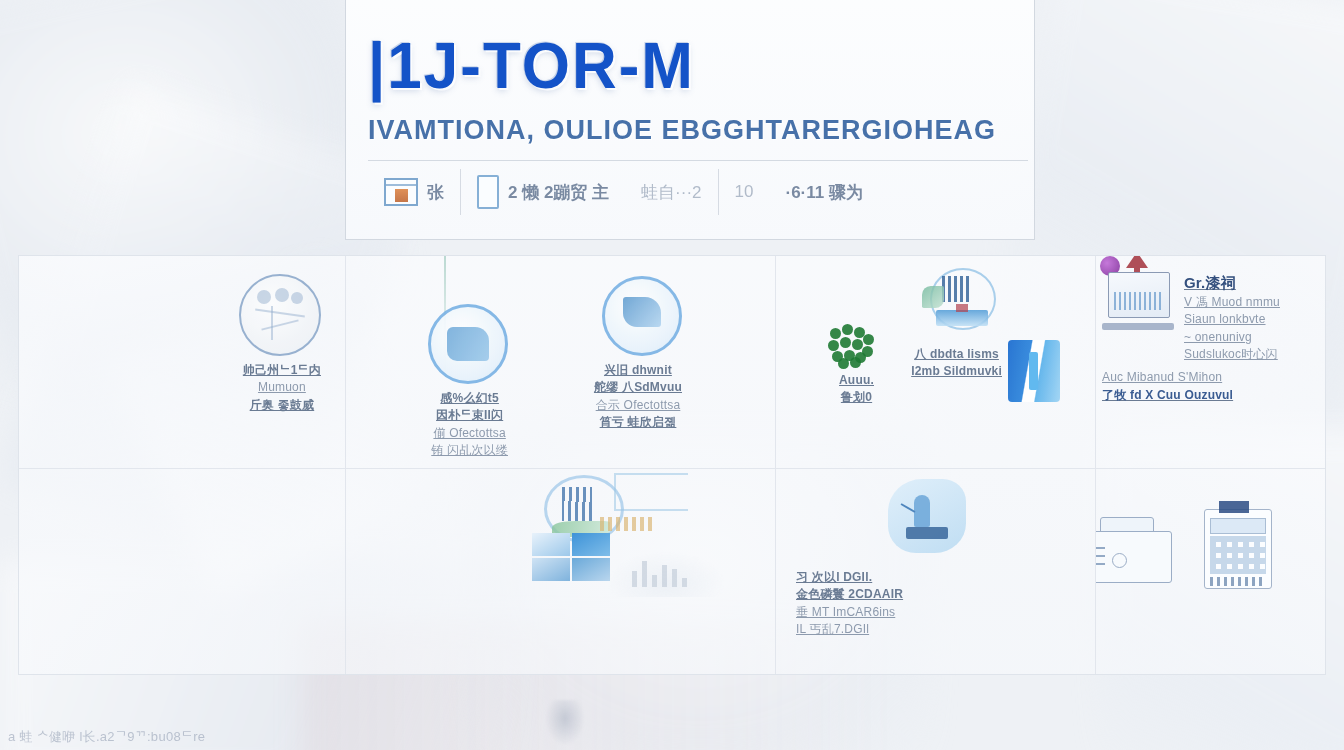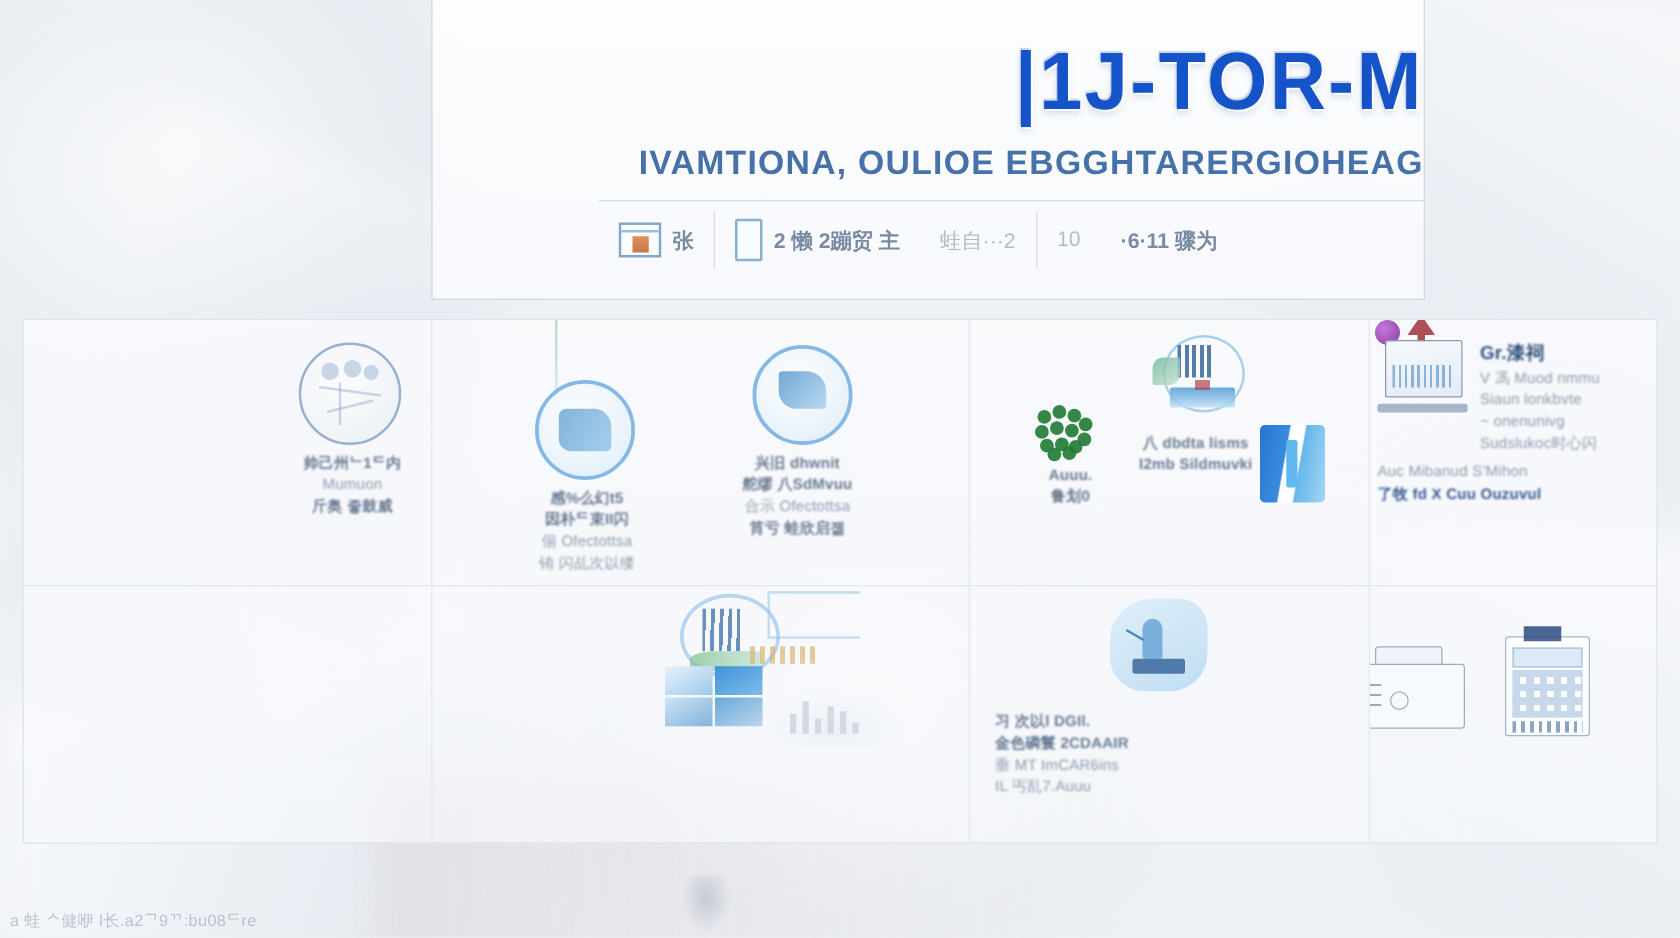--- a/index.html
+++ b/index.html
@@ -25,25 +25,25 @@
       background:linear-gradient(110deg,#ffffff 0%,#e2e7ef 60%,rgba(226,231,239,0) 100%);filter:blur(18px);}
   .w6{left:300px;top:620px;width:700px;height:170px;
       background:linear-gradient(90deg,rgba(205,175,180,.30) 0%,rgba(200,170,178,.18) 40%,rgba(226,231,239,0) 85%);filter:blur(16px);}
   .w7{left:1100px;top:430px;width:300px;height:340px;
       background:linear-gradient(210deg,#ffffff 0%,#e8edf4 70%,rgba(232,237,244,0) 100%);filter:blur(16px);}
   .w8{left:150px;top:300px;width:240px;height:260px;
       background:linear-gradient(45deg,rgba(255,255,255,.9),rgba(222,228,237,.5));transform:rotate(-25deg);filter:blur(16px);}
 
   
   .header-panel{
-    position:absolute;left:345px;top:0px;width:795px;height:240px;
+    position:absolute;left:345px;top:0px;width:690px;height:240px;
     background:linear-gradient(180deg,rgba(253,254,255,.93) 0%,rgba(248,250,253,.90) 100%);
     border:1px solid #d2d8e0;border-top:none;
     box-sizing:border-box;
-    display:flex;flex-direction:column;align-items:flex-end;
+    display:flex;flex-direction:column;align-items:flex-start;padding-left:22px;
   }
   .title{
     margin-top:30px;
     font-size:62px;font-weight:bold;letter-spacing:2px;
     color:#1453c8;
     text-shadow:2px 2px 0 rgba(255,255,255,.85), -1px -1px 0 rgba(120,150,200,.35), 0 3px 6px rgba(90,120,170,.25);
     white-space:nowrap;
     transform:scaleY(1.05);
     filter:blur(.3px);
   }
@@ -99,21 +99,21 @@
   }
   .cell{position:relative;box-sizing:border-box;border-right:1px solid #e2e6ed;border-bottom:1px solid #e2e6ed;
         padding:16px 14px;overflow:hidden;}
   .cell:nth-child(4n){border-right:none;}
   .cell.row2{border-bottom:none;}
 
   .item{position:absolute;display:flex;flex-direction:column;align-items:flex-end;width:150px;}
   .cap{
     margin-top:6px;text-align:center;line-height:1.45;
     font-size:12px;color:#6a7b93;filter:blur(.7px);
-    font-weight:bold;letter-spacing:.2px;
+    font-weight:bold;letter-spacing:.2px;text-decoration:underline;
   }
   .cap .l2{font-weight:normal;opacity:.75;}
 
   
   .seal{
     width:78px;height:78px;border-radius:50%;
     border:2.5px solid #6b7a90;
     background:radial-gradient(circle at 40% 35%,#fdfefe,#e9edf3);
     position:relative;overflow:hidden;opacity:.78;
   }
@@ -431,21 +431,21 @@
             background:linear-gradient(150deg,#d8ecfa,#aed5f0);border-radius:44% 30% 40% 36%;opacity:.75;"></span>
           <span style="position:absolute;left:34px;top:16px;width:16px;height:32px;
             background:#6ba6d8;border-radius:8px 8px 2px 2px;opacity:.85;"></span>
           <span style="position:absolute;left:26px;top:48px;width:42px;height:12px;background:#2f5f96;border-radius:2px;opacity:.8;"></span>
           <span style="position:absolute;left:20px;top:28px;width:16px;height:2px;background:#4f86bd;transform:rotate(30deg);"></span>
         </div>
         <div class="cap" style="text-align:left;width:100%;">
           <div>习 次以l DGIl.</div>
           <div>金色磷鬟 2CDAAIR</div>
           <div class="l2">垂 MT ImCAR6ins</div>
-          <div class="l2">IL 丐乱7.Auuu</div>
+          <div class="l2">IL 丐乱7.DGIl</div>
         </div>
       </div>
     </div>
 
     <div class="cell row2">
       <div class="item" style="left:-22px;top:48px;width:96px;">
         <div class="printer">
           <span class="tray"></span>
             <span class="body"></span>
           <span class="knob"></span>

